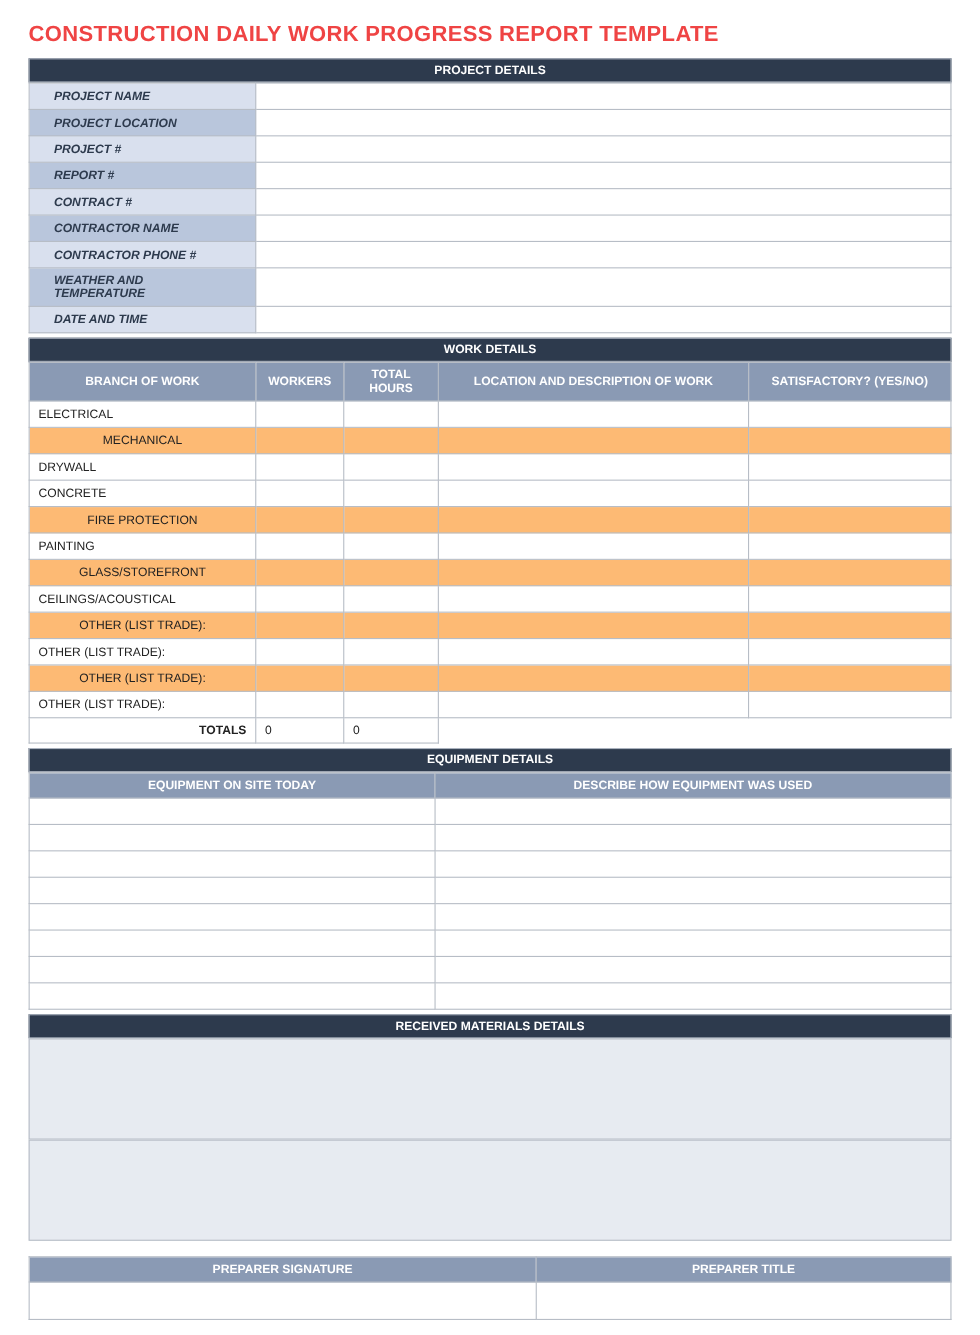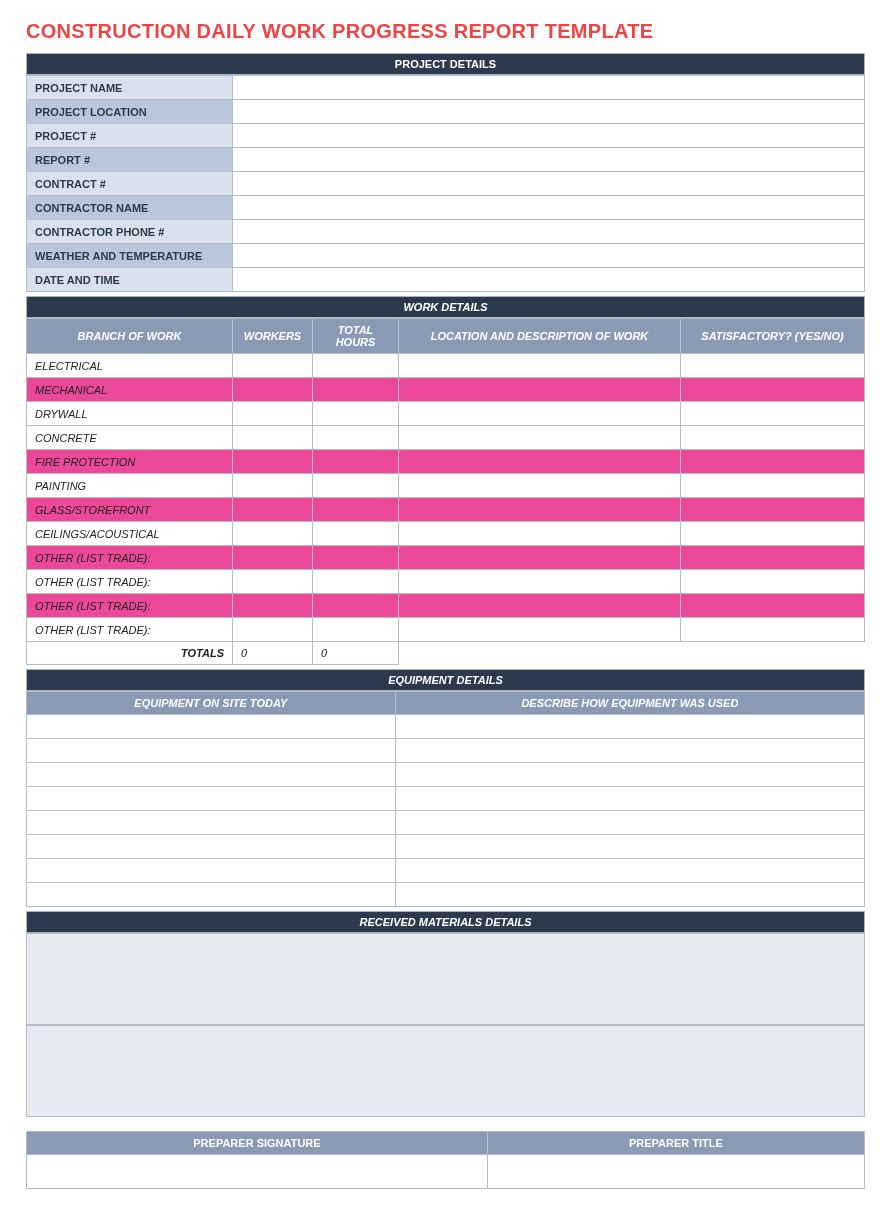--- a/index.html
+++ b/index.html
@@ -20,53 +20,54 @@
   }
   .section-bar {
     background: #2d3a4d;
     color: #fff;
     font-size: 11px;
     font-weight: 700;
     text-align: center;
     padding: 4px 0;
     border: 1px solid #aab2be;
   }
-  .section-wrap { margin-top: 4px; font-style: italic; }
+  .section-wrap { margin-top: 4px; }
   table { border-collapse: collapse; width: 100%; }
   td, th { border: 1px solid #b7bdc6; }
 
   
   .proj-table .label-cell {
     width: 206px;
     color: #2d3a4d;
     font-size: 11px;
     font-weight: 700;
-    padding: 5px 8px;
+    padding: 5px 22px;
     text-align: left;
+    font-style: italic;
   }
   .proj-table .val-cell { background: #fff; padding: 5px 8px; height:24px;}
   .bg-l1 { background: #d9e0ee; }
   .bg-l2 { background: #b9c6dc; }
 
   
   .work-head th {
     background: #8a9ab4;
     color: #fff;
     font-size: 11px;
     font-weight: 700;
     text-align: center;
     padding: 5px 4px;
   }
   .work-row td { font-size: 11px; padding: 5px 8px; height:24px;}
   .col-branch { width: 206px; }
   .col-workers { width: 80px; }
   .col-hours  { width: 86px; }
   .col-loc    { width: auto; }
   .col-sat    { width: 184px; }
-  .row-alt { background: #ec4899; }
+  .row-alt { background: #fdba74; text-align: center; }
   .row-white { background: #fff; }
   .totals-row td { font-size: 11px; font-weight:700; padding:5px 8px; text-align:right; border:1px solid #b7bdc6;}
   .totals-row .num { font-weight:400; text-align:left; background:#fff;}
   .totals-blank { border:none !important; }
 
   
   .eq-head th {
     background: #8a9ab4; color:#fff; font-size:11px; font-weight:700; text-align:center; padding:5px;
   }
   .eq-row td { height:24px; background:#fff;}

